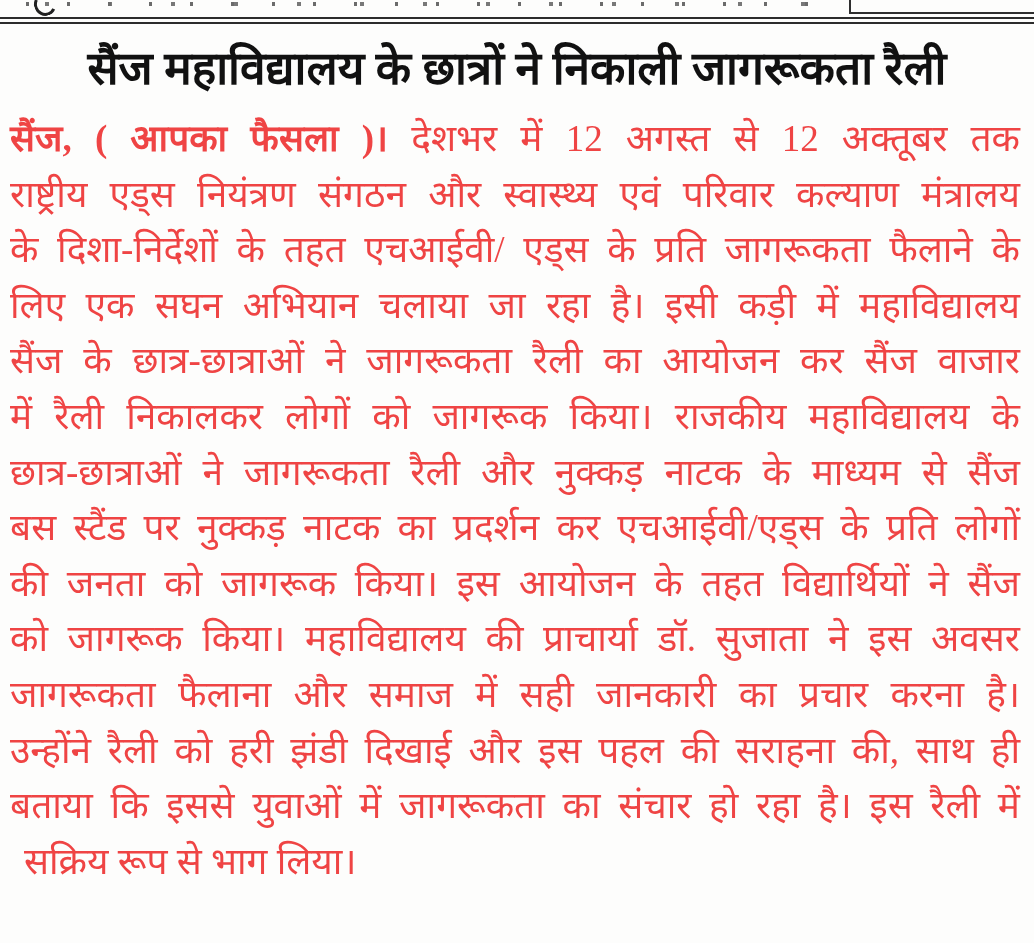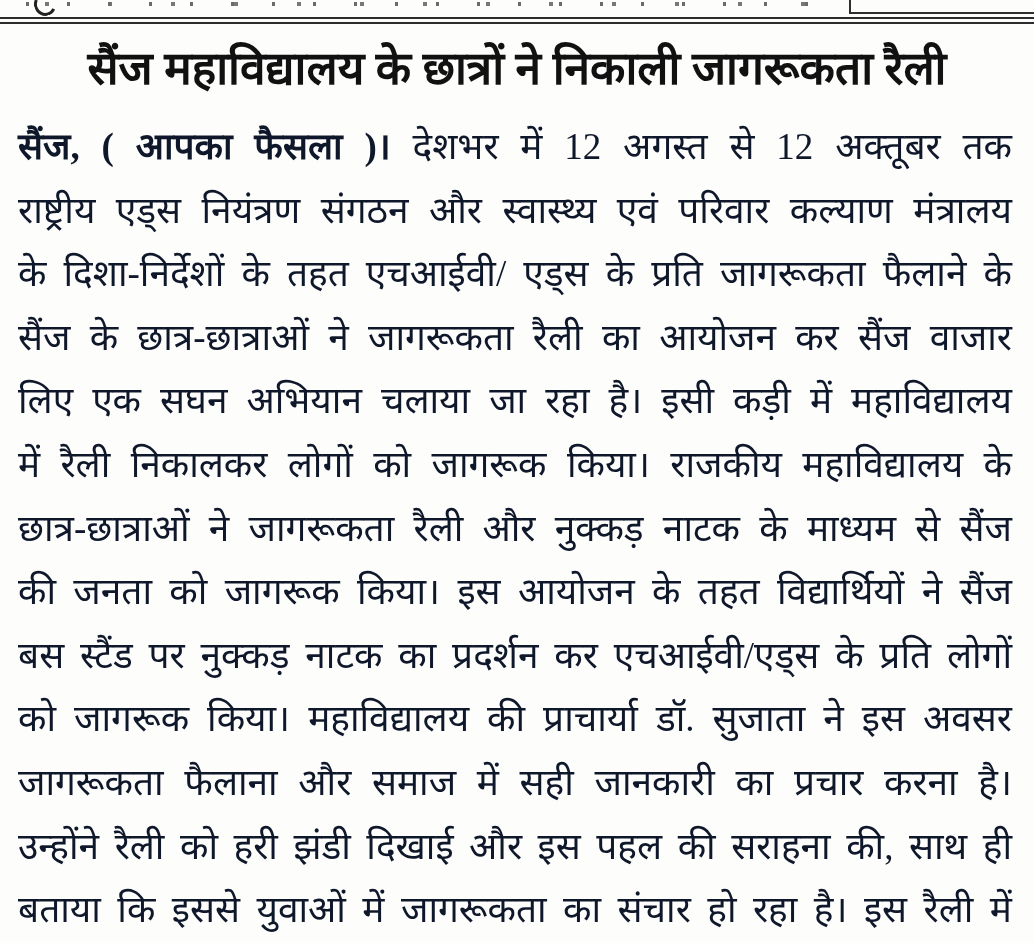--- a/index.html
+++ b/index.html
@@ -68,26 +68,26 @@
     font-weight: 700;
     color: #111;
   }
   
   .body-text {
     position: absolute;
     top: 109px; left: 0; right: 0;
     padding: 0 10px 0 6px;
   }
   .line {
-    margin: 12px;
+    margin: 4px;
     font-size: 37px;
     line-height: 51.6px;
     text-align: justify;
     text-align-last: justify;
-    color: #0f172a;
+    color: #ef4444;
   }
   .line.last {
     text-align: center;
     text-align-last: left;
     padding-left: 14px;
   }
   .dateline { font-weight: 700; }
 </style>
 </head>
 <body>
@@ -101,26 +101,26 @@
   </div>
 
   <div class="double-rule"></div>
 
   <h1 class="headline">सैंज महाविद्यालय के छात्रों ने निकाली जागरूकता रैली</h1>
 
   <div class="body-text">
     <p class="line"><span class="dateline">सैंज, ( आपका फैसला )।  </span><span>देशभर में 12 अगस्त से 12 अक्तूबर  तक</span></p>
     <p class="line">राष्ट्रीय एड्स नियंत्रण संगठन और स्वास्थ्य एवं परिवार कल्याण मंत्रालय</p>
     <p class="line">के दिशा-निर्देशों के तहत एचआईवी/ एड्स के प्रति जागरूकता फैलाने के</p>
+    <p class="line">लिए एक सघन अभियान चलाया जा रहा है। इसी कड़ी में महाविद्यालय</p>
     <p class="line">सैंज के छात्र-छात्राओं ने जागरूकता रैली का आयोजन कर  सैंज वाजार</p>
-    <p class="line">लिए एक सघन अभियान चलाया जा रहा है। इसी कड़ी में महाविद्यालय</p>
     <p class="line">में रैली निकालकर लोगों को जागरूक किया। राजकीय महाविद्यालय के</p>
     <p class="line">छात्र-छात्राओं  ने जागरूकता रैली और नुक्कड़ नाटक के माध्यम से सैंज</p>
+    <p class="line">बस स्टैंड पर नुक्कड़ नाटक का प्रदर्शन कर एचआईवी/एड्स के प्रति लोगों</p>
     <p class="line">की जनता को जागरूक किया। इस आयोजन के तहत विद्यार्थियों ने सैंज</p>
-    <p class="line">बस स्टैंड पर नुक्कड़ नाटक का प्रदर्शन कर एचआईवी/एड्स के प्रति लोगों</p>
     <p class="line">को जागरूक किया। महाविद्यालय की प्राचार्या डॉ. सुजाता ने इस अवसर</p>
     <p class="line">जागरूकता फैलाना और समाज में सही जानकारी का प्रचार करना है।</p>
     <p class="line">उन्होंने रैली को हरी झंडी दिखाई और इस पहल की सराहना की, साथ ही</p>
     <p class="line">बताया कि इससे युवाओं में जागरूकता का संचार हो रहा है। इस रैली में</p>
     <p class="line last">सक्रिय रूप से भाग लिया।</p>
   </div>
 
 </div>
 
 </body></html>

